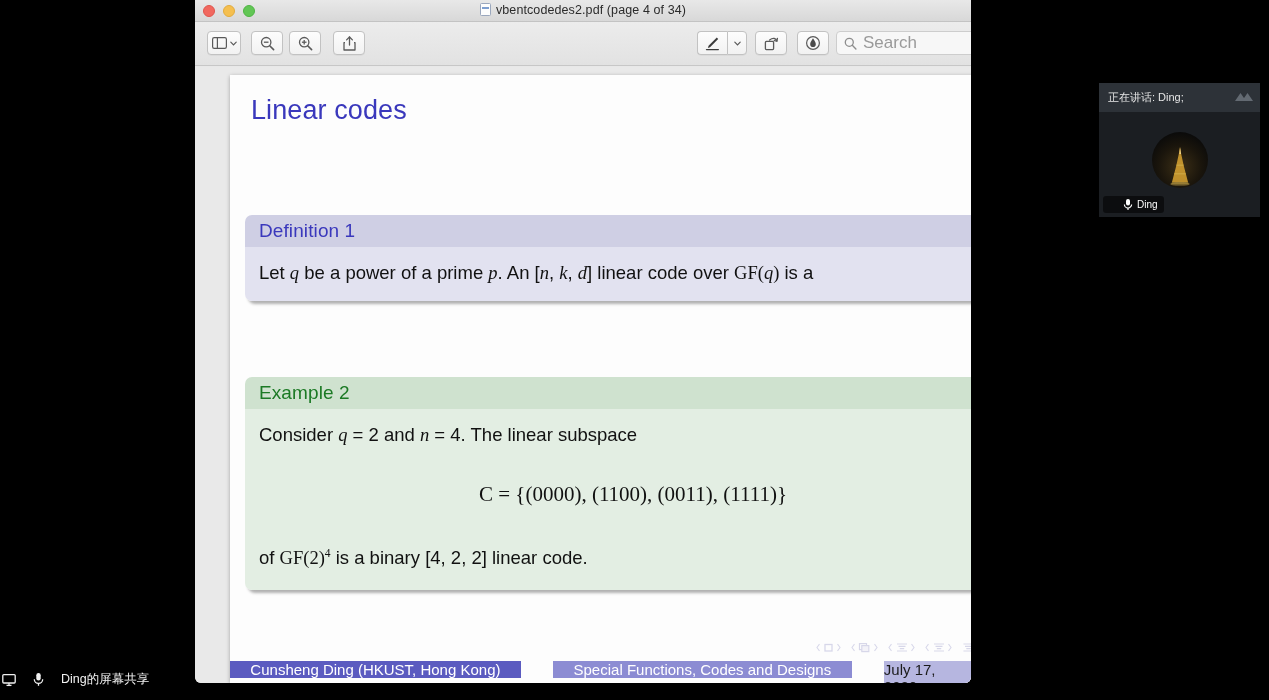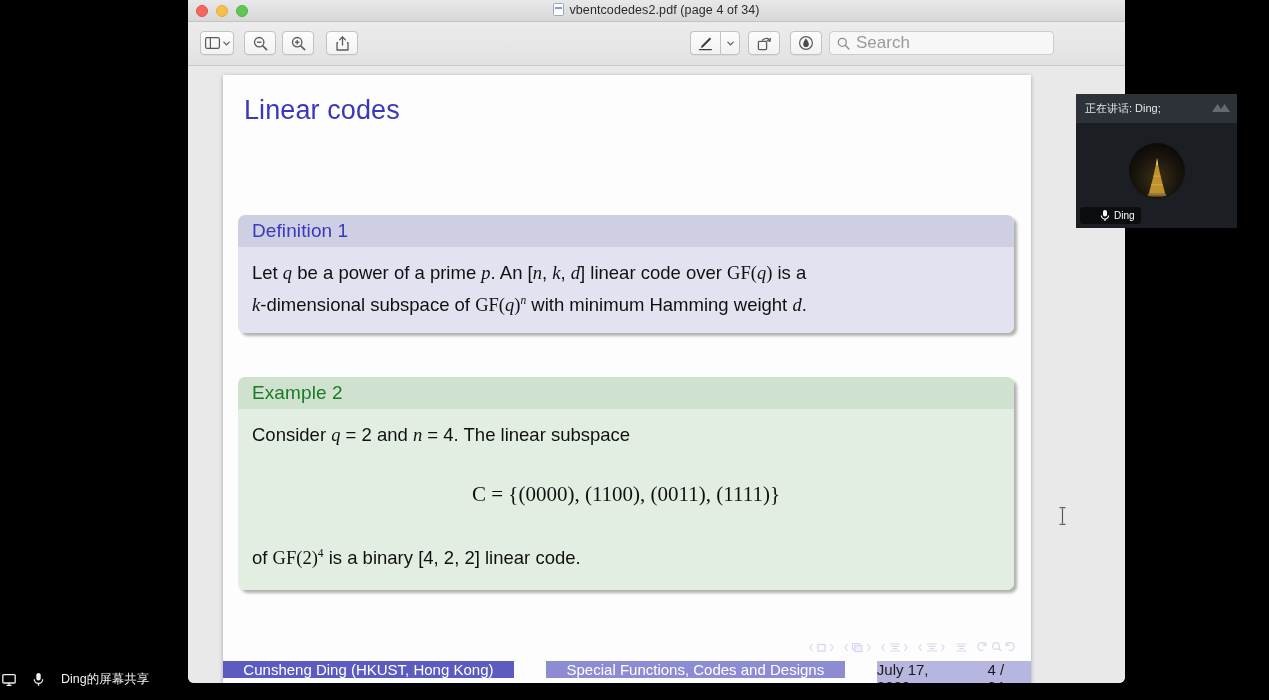--- a/index.html
+++ b/index.html
@@ -6,21 +6,21 @@
   html, body {
     width: 1269px; height: 700px;
     background: #000;
     font-family: "Liberation Sans", sans-serif;
     overflow: hidden;
   }
   #root { position: relative; width: 1269px; height: 700px; background: #000; }
 
   
   .preview-window {
-    position: absolute; left: 188px; top: 0; width: 937px; height: 683px;
+    position: absolute; left: 195px; top: 0; width: 776px; height: 683px;
     background: #e8e8e8;
     border-radius: 0 0 6px 6px;
     overflow: hidden;
   }
   .titlebar {
     position: relative; height: 22px; width: 100%;
     background: linear-gradient(to bottom, #e8e8e8 0%, #d8d8d8 100%);
     border-bottom: 1px solid #c3c3c3;
   }
   .traffic { position: absolute; left: 8px; top: 5px; display: flex; gap: 8px; }
@@ -141,23 +141,22 @@
     position: absolute; left: 0; right: 0; bottom: 4px; height: 18px;
     display: flex; font-size: 15px; color: #fff; align-items: flex-start; gap: 32px;
   }
   .f1 { background: #5b5bc0; width: 36%; text-align: center; }
   .f2 { background: #8c8cd3; width: 37%; text-align: center; }
   .f3 { background: #b6b6e0; flex: 1; display: flex; align-items: center;
         justify-content: flex-end; color: #1a1a1a; padding-right: 8px; gap: 26px; }
 
   
   .zoom-panel {
-    position: absolute; left: 1076px; top: 83px; width: 161px; height: 104px;
+    position: absolute; left: 1099px; top: 83px; width: 161px; height: 104px;
     background: #1f2226;
-    margin-top: 11px;
   }
   .zp-header {
     position: relative; height: 29px; background: #2d3238;
     display: flex; align-items: center; padding-left: 9px;
   }
   .zp-header .spk { font-size: 11px; color: #e6e6e6; }
   .zp-collapse { position: absolute; right: 6px; top: 4px; display: flex; gap: 1px; }
   .zp-stage {
     position: relative; height: 105px; background: #1b1e22;
     display: flex; align-items: center; justify-content: center;
@@ -276,21 +275,20 @@
 
     <div class="pdf-area">
       <div class="page">
 
         <div class="slide-title">Linear codes</div>
 
         <div class="blk blk-def">
           <div class="blk-head">Definition 1</div>
           <div class="blk-body">
             <div><span>Let </span><i class="mi">q</i><span> be a power of a prime </span><i class="mi">p</i><span>. An [</span><i class="mi">n</i><span>, </span><i class="mi">k</i><span>, </span><i class="mi">d</i><span>] linear code over </span><span class="rm">GF(</span><i class="mi">q</i><span class="rm">)</span><span> is a</span></div>
-            <div><i class="mi">k</i><span>-dimensional subspace of </span><span class="rm">GF(</span><i class="mi">q</i><span class="rm">)</span><i class="mi sup">n</i><span> with minimum Hamming weight </span><i class="mi">d</i><span>.</span></div>
           </div>
         </div>
 
         <div class="blk blk-ex">
           <div class="blk-head">Example 2</div>
           <div class="blk-body">
             <div><span>Consider </span><i class="mi">q</i><span> = 2 and </span><i class="mi">n</i><span> = 4. The linear subspace</span></div>
             <div class="eqline">C = {(0000), (1100), (0011), (1111)}</div>
             <div><span>of </span><span class="rm">GF(2)</span><span class="rm sup">4</span><span> is a binary [4, 2, 2] linear code.</span></div>
           </div>

